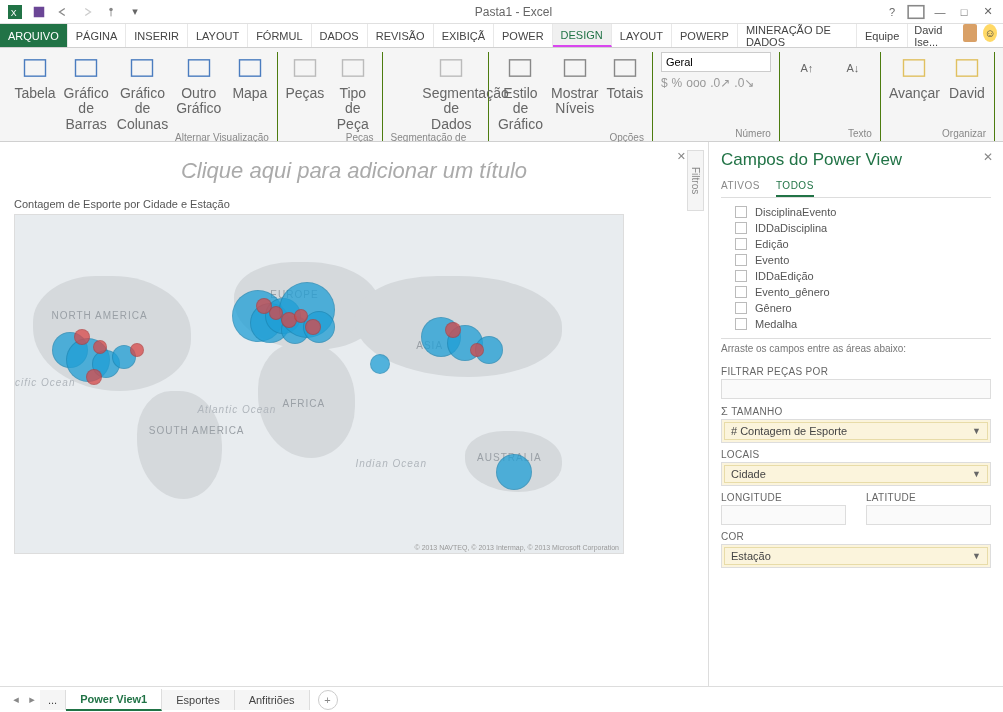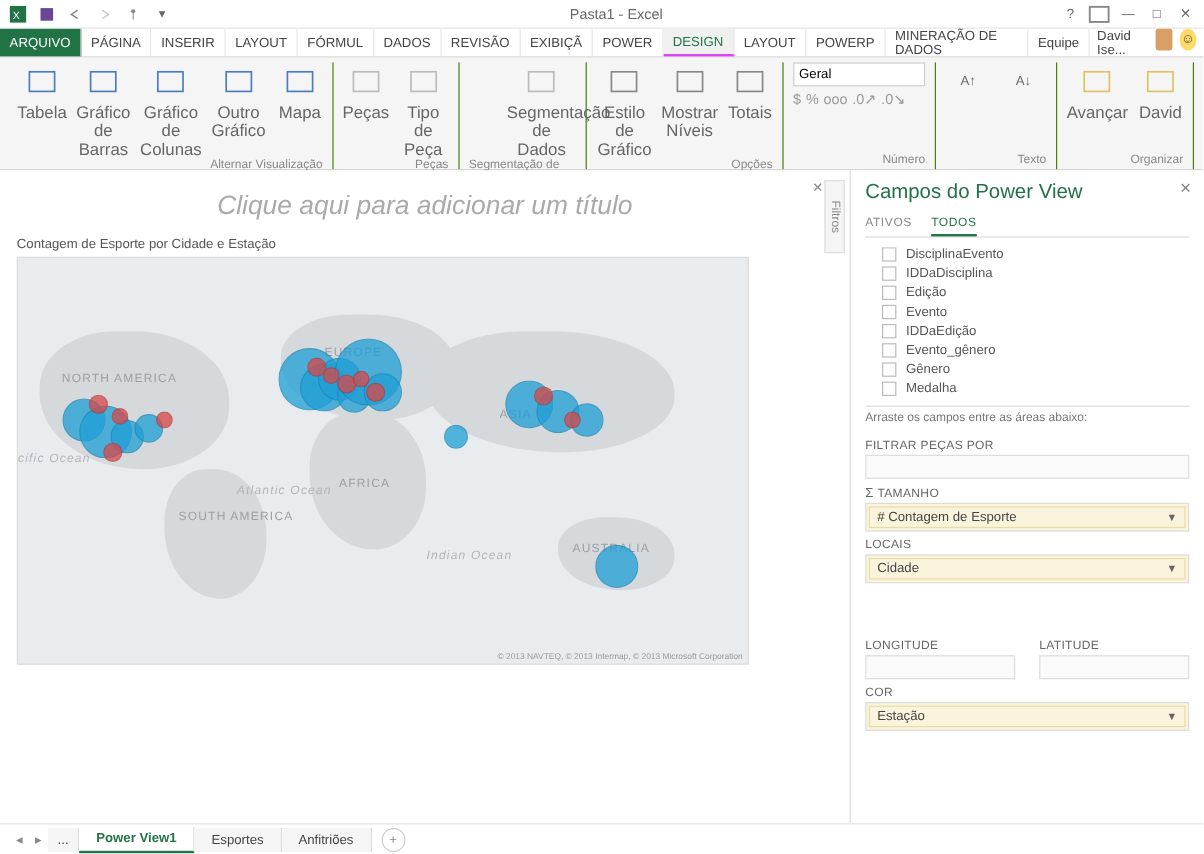--- a/index.html
+++ b/index.html
@@ -63,21 +63,21 @@
 .field-item { display: flex; align-items: center; gap: 8px; font-size: 11px; color: #555; padding-left: 14px; }
 .field-cb { width: 12px; height: 12px; border: 1px solid #bbb; background: #fff; }
 .fp-sep { border-top: 1px solid #ddd; margin: 8px 0 4px; }
 .drag-hint { font-size: 10px; color: #777; margin-bottom: 6px; }
 .area-label { font-size: 10px; color: #666; margin: 6px 0 2px; letter-spacing: 0.3px; }
 .area-box { border: 1px solid #ddd; min-height: 20px; background: #fafafa; padding: 2px; }
 .area-box.highlight { background: #fbf4dc; }
 .pill { background: #fbf4dc; border: 1px solid #e8dca8; padding: 2px 6px; font-size: 11px; display: flex; justify-content: space-between; align-items: center; }
 .pill-caret { font-size: 9px; color: #666; }
 .area-row { display: flex; gap: 20px; }
-.area-col { flex: 1; margin-top: 41px; }
+.area-col { flex: 1; }
 .sigma { font-size: 11px; color: #666; }
 
 
 .sheettabs { height: 26px; background: #fff; border-top: 1px solid #ddd; display: flex; align-items: center; padding: 0 8px; gap: 0; }
 .nav-arrow { width: 16px; color: #888; cursor: pointer; text-align: center; }
 .stab { padding: 4px 14px; font-size: 11px; border-right: 1px solid #ddd; cursor: pointer; background: #f5f5f5; }
 .stab.active { background: #fff; border-bottom: 2px solid #217346; color: #217346; font-weight: 600; }
 .add-sheet { width: 20px; height: 20px; border: 1px solid #ccc; border-radius: 50%; display: flex; align-items: center; justify-content: center; margin-left: 8px; cursor: pointer; color: #888; }
 </style>
 </head>

